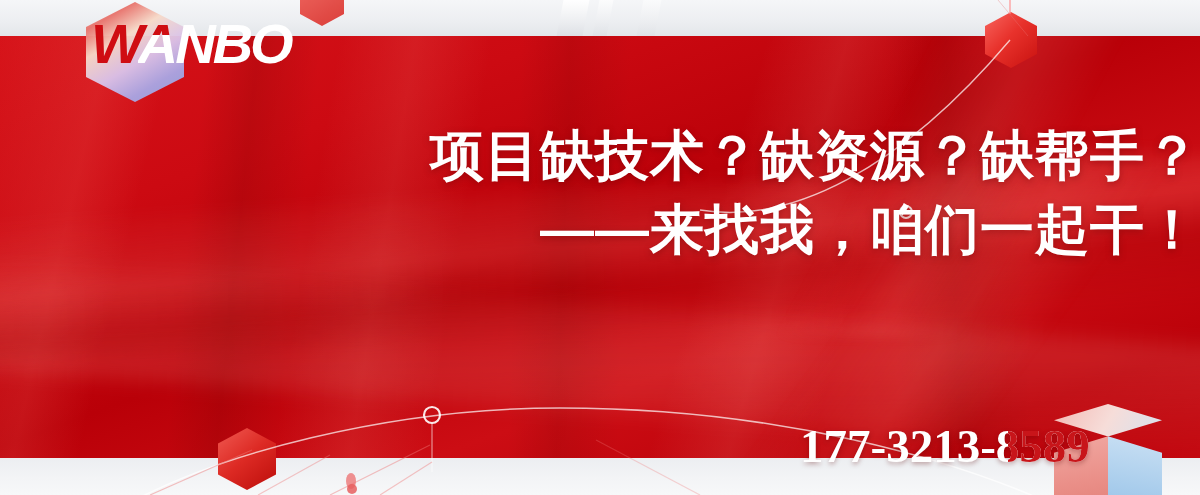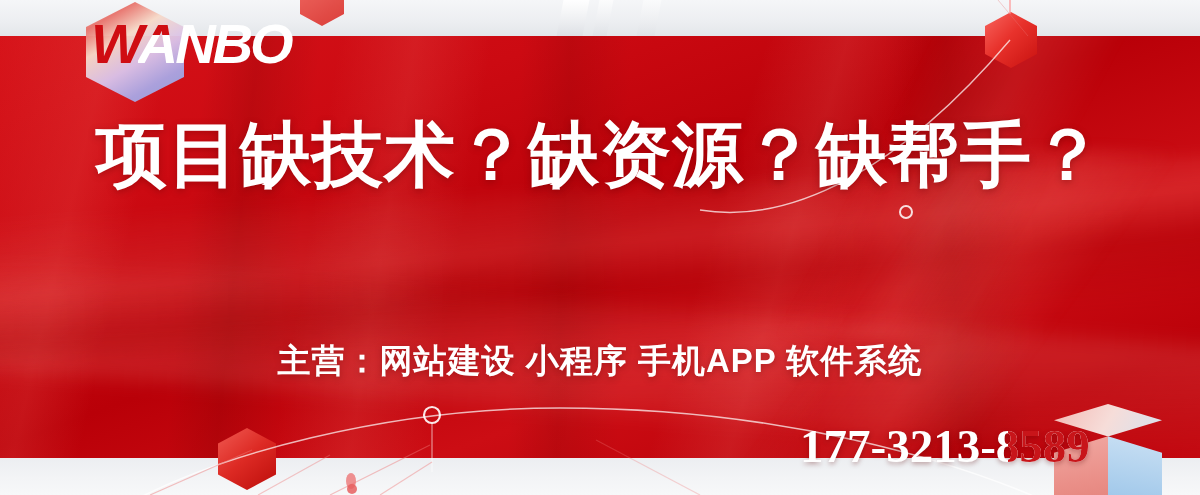--- a/index.html
+++ b/index.html
@@ -107,23 +107,23 @@
   .logo-word .w-red{color:#cf0d12;}
   .logo-word .w-white{color:#ffffff;}
   .logo-word .w-split{
     color:#ffffff;
     background:linear-gradient(180deg,#cf0d12 0%,#cf0d12 36%,#ffffff 36%,#ffffff 100%);
     -webkit-background-clip:text;background-clip:text;color:transparent;
   }
   
   .headline{
     position:absolute;left:0;top:118px;width:1200px;
-    text-align:center;color:#ffffff;
+    text-align:right;color:#ffffff;
     font-family:"Liberation Sans","DejaVu Sans",sans-serif;
-    font-weight:bold;font-size:71px;line-height:74px;
+    font-weight:bold;font-size:54px;line-height:74px;
     letter-spacing:1px;
     text-shadow:0 2px 7px rgba(90,0,0,.35);
   }
   .headline .l2{letter-spacing:1px;}
   
   .subtitle{
     position:absolute;left:0;top:339px;width:1200px;
     text-align:center;color:#ffffff;
     font-weight:bold;font-size:33px;letter-spacing:1px;
     text-shadow:0 2px 6px rgba(90,0,0,.35);
@@ -202,23 +202,23 @@
 
   <div class="logo">
     <div class="logo-badge"></div>
     <div class="logo-word">
       <span class="w-red">W</span><span class="w-split">A</span><span class="w-white">NBO</span>
     </div>
   </div>
 
   <div class="headline">
     <div class="l1">项目缺技术？缺资源？缺帮手？</div>
-  </div>
-
-  <div class="subtitle">主营：网站建设 小程序 手机APP 软件系统</div>
+    <div class="l2">——来找我，咱们一起干！</div>
+  </div>
+
 
   <div class="phone-wrap">
     <div class="phone">177-3213-8589</div>
     <div class="phone-overlay">
       <div class="phone">177-3213-8589</div>
     </div>
   </div>
 
 </div>
 

